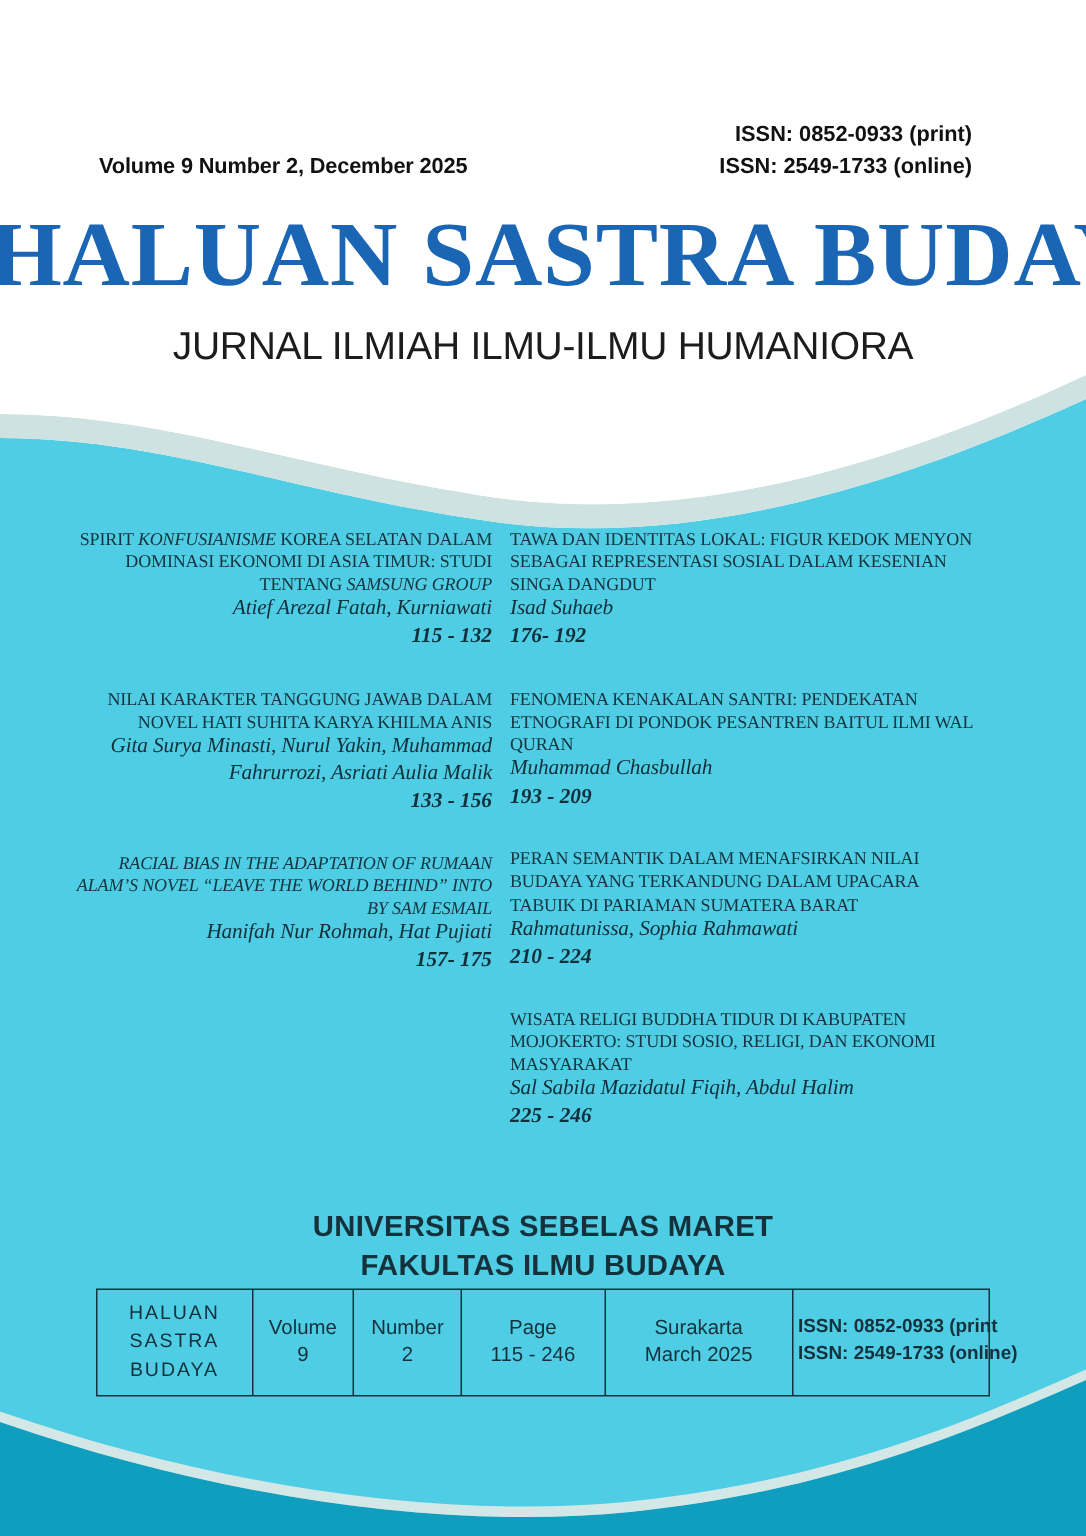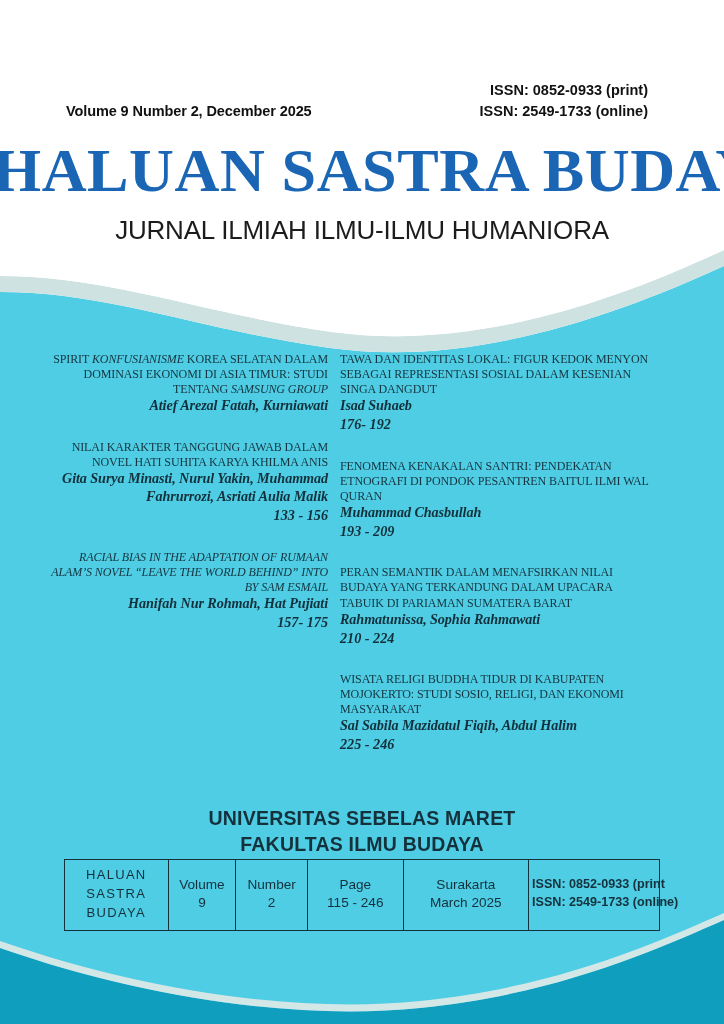--- a/index.html
+++ b/index.html
@@ -117,21 +117,21 @@
     line-height: 1.26;
     color: #15343f;
     letter-spacing: -0.1px;
   }
   .art-title .ital {
     font-style: italic;
   }
   .art-authors {
     font-family: "Liberation Serif", "DejaVu Serif", serif;
     font-size: 14.2px;
-    font-weight: bold;
+    font-weight: normal;
     font-style: italic;
     line-height: 1.26;
     color: #12303b;
     letter-spacing: -0.1px;
   }
   .art-pages {
     font-family: "Liberation Serif", "DejaVu Serif", serif;
     font-size: 14.2px;
     font-weight: bold;
     font-style: italic;
@@ -237,20 +237,21 @@
     <div class="journal-title">HALUAN SASTRA BUDAYA</div>
 
     <div class="journal-subtitle">JURNAL ILMIAH ILMU-ILMU HUMANIORA</div>
   </div>
 
   <div class="toc">
     <div class="toc-col left" id="toc-left">
         <div class="article">
           <div class="art-title"><span>SPIRIT </span><span class="ital">KONFUSIANISME</span><span> KOREA SELATAN DALAM DOMINASI EKONOMI DI ASIA TIMUR: STUDI TENTANG </span><span class="ital">SAMSUNG GROUP</span></div>
           <div class="art-authors">Atief Arezal Fatah, Kurniawati</div>
+          <div class="art-pages">115 - 132</div>
         </div>
         <div class="article">
           <div class="art-title"><span>NILAI KARAKTER TANGGUNG JAWAB DALAM NOVEL HATI SUHITA KARYA KHILMA ANIS</span></div>
           <div class="art-authors">Gita Surya Minasti, Nurul Yakin, Muhammad Fahrurrozi, Asriati Aulia Malik</div>
           <div class="art-pages">133 - 156</div>
         </div>
         <div class="article">
           <div class="art-title"><span class="ital">RACIAL BIAS IN THE ADAPTATION OF RUMAAN ALAM’S NOVEL “LEAVE THE WORLD BEHIND” INTO BY SAM ESMAIL</span></div>
           <div class="art-authors">Hanifah Nur Rohmah, Hat Pujiati</div>
           <div class="art-pages">157- 175</div>

